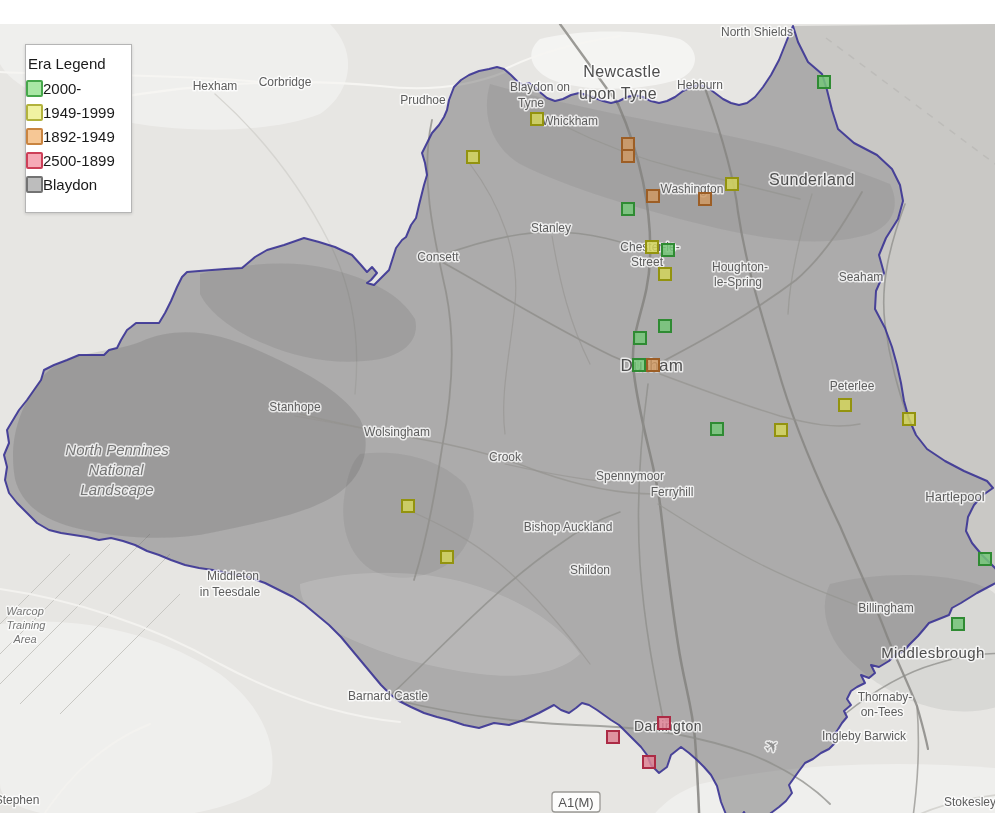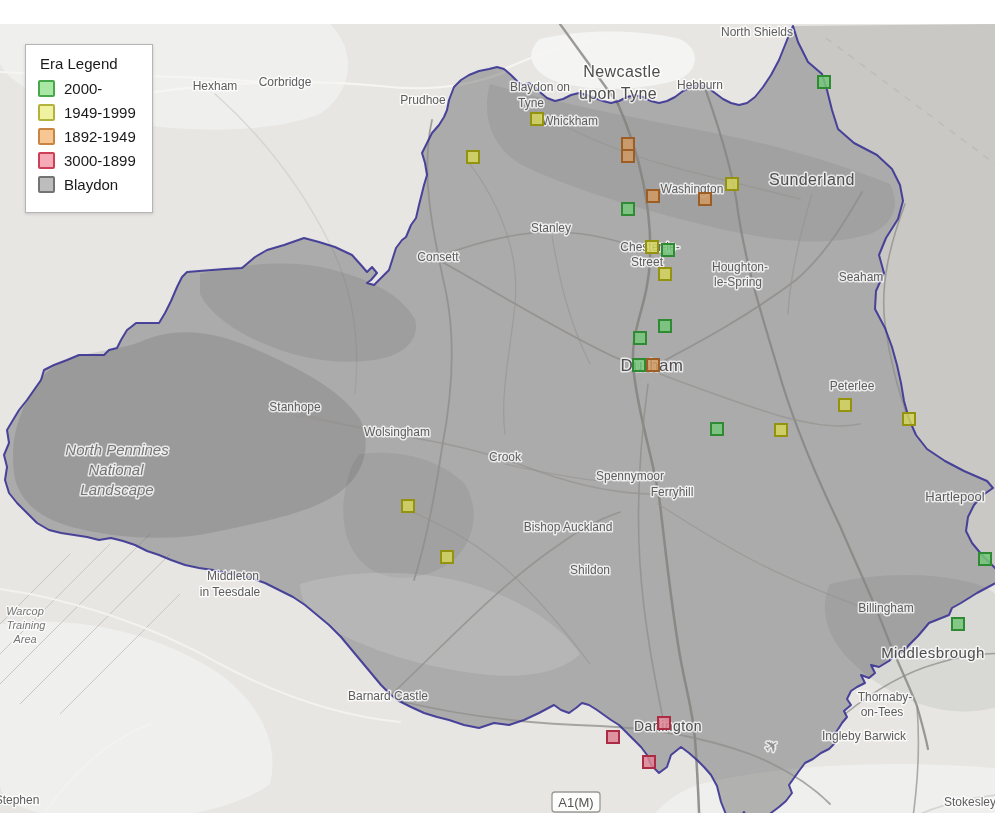--- a/index.html
+++ b/index.html
@@ -13,25 +13,25 @@
   
   text{paint-order:stroke;stroke:rgba(255,255,255,0.75);stroke-width:3px;stroke-linejoin:round;}
   .lbl-town{fill:#5d5d5d;}
   .lbl-city{fill:#4e4e4e;letter-spacing:0.4px;}
   .lbl-area{fill:#757575;font-style:italic;}
   .shield-text{fill:#555;stroke:none;font-size:13px;}
   
   .legend{
     position:absolute;left:25px;top:20px;z-index:10;
     background:#ffffff;border:1px solid #b5b5b5;
-    padding:10px 16px 12px 12px;
+    padding:10px 16px 12px 0;
     box-shadow:0 1px 3px rgba(0,0,0,0.15);
   }
   .legend-title{font-size:15px;color:#1a1a1a;margin:0 0 8px 2px;}
-  .legend-row{display:flex;align-items:center;gap:9px;margin:7px 0;}
+  .legend-row{display:flex;align-items:center;margin:7px 0;}
   .legend-swatch{width:13px;height:13px;border-radius:2px;border:2px solid #888;background:#ccc;flex:0 0 auto;}
   .legend-label{font-size:15px;color:#1a1a1a;white-space:nowrap;}
 </style>
 </head>
 <body>
 
 <div class="stage">
   <svg width="1006" height="813" viewBox="0 0 1006 813">
 
     <g>
@@ -198,21 +198,21 @@
         <div class="legend-row">
           <span class="legend-swatch" style="background: rgb(240, 242, 161); border-color: rgb(178, 178, 61);"></span>
           <span class="legend-label">1949-1999</span>
         </div>
         <div class="legend-row">
           <span class="legend-swatch" style="background: rgb(246, 199, 149); border-color: rgb(201, 132, 64);"></span>
           <span class="legend-label">1892-1949</span>
         </div>
         <div class="legend-row">
           <span class="legend-swatch" style="background: rgb(246, 169, 182); border-color: rgb(205, 63, 88);"></span>
-          <span class="legend-label">3000-1899</span>
+          <span class="legend-label">2500-1899</span>
         </div>
         <div class="legend-row">
           <span class="legend-swatch" style="background: rgb(189, 189, 189); border-color: rgb(115, 115, 115);"></span>
           <span class="legend-label">Blaydon</span>
         </div>
       </div>
   </div>
 </div>
 
 </body></html>

